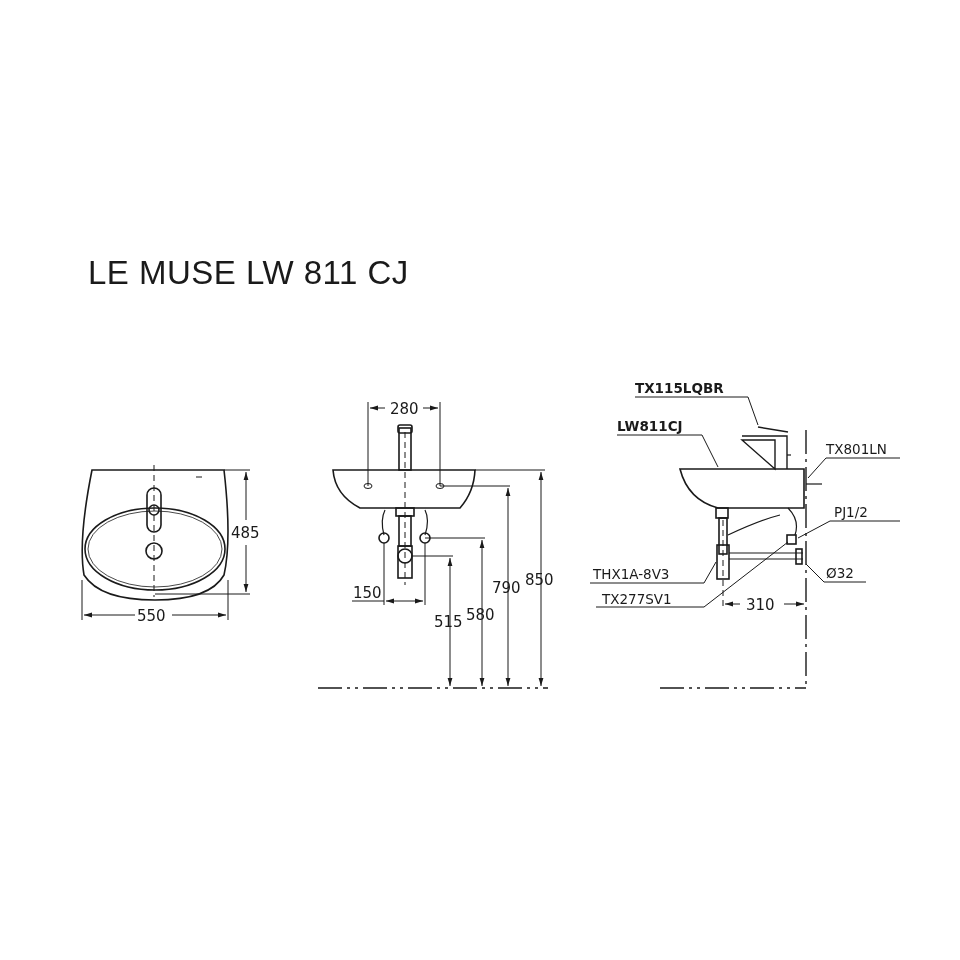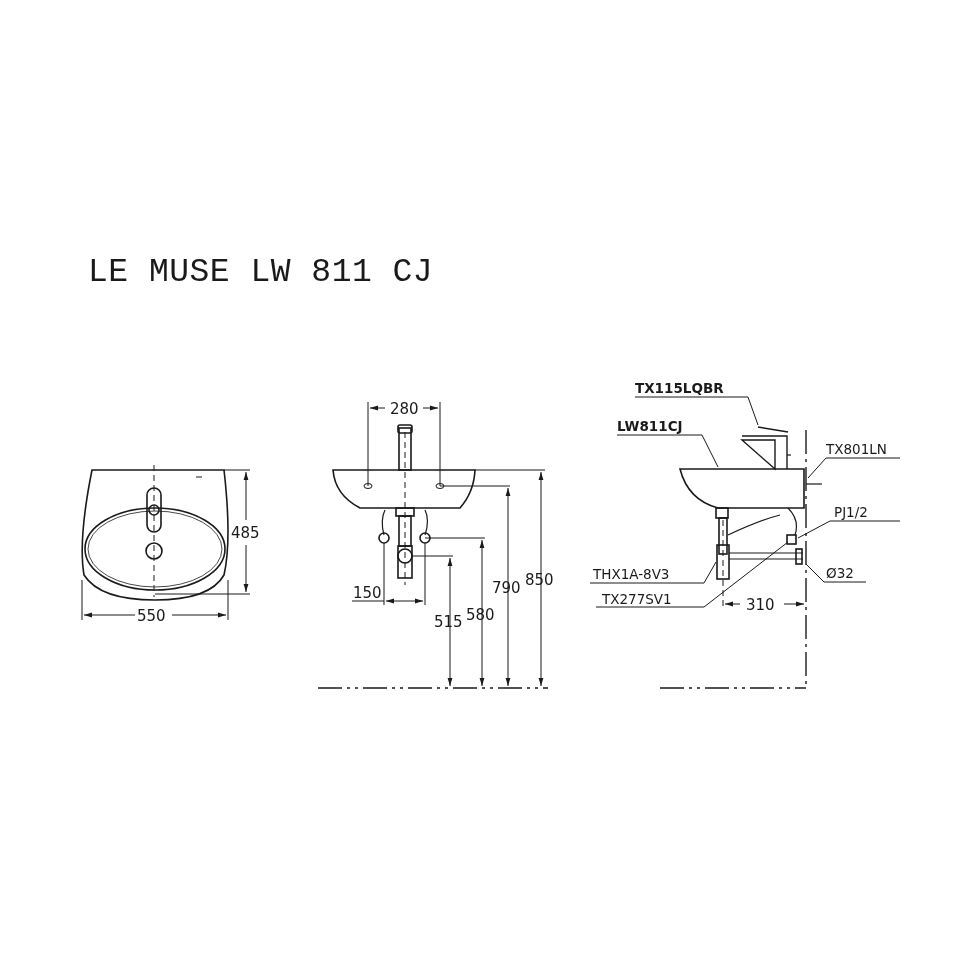--- a/index.html
+++ b/index.html
@@ -1,17 +1,17 @@
 <!DOCTYPE html>
 <html><head>
   <meta charset="utf-8">
   <style>
     html, body { margin: 0; padding: 0; background: #ffffff; }
     body { width: 960px; height: 960px; position: relative; overflow: hidden; font-family: "DejaVu Sans", sans-serif; color: #1a1a1a; }
-    .title { position: absolute; left: 88px; top: 254px; font-size: 33px; letter-spacing: 0.5px; font-weight: normal; font-family: Liberation Mono, monospace; }
+    .title { position: absolute; left: 88px; top: 254px; font-size: 33px; letter-spacing: 0.5px; font-weight: normal; font-family: Liberation Sans, sans-serif; }
     svg { position: absolute; left: 0; top: 0; }
     svg text { font-family: "DejaVu Sans", sans-serif; fill: #1a1a1a; }
     .dim { font-size: 15px; }
     .lbl { font-size: 13.5px; }
     .lblb { font-size: 13.5px; font-weight: bold; }
   </style>
 </head>
 <body>
 
 <div class="title">LE MUSE LW 811 CJ</div>

